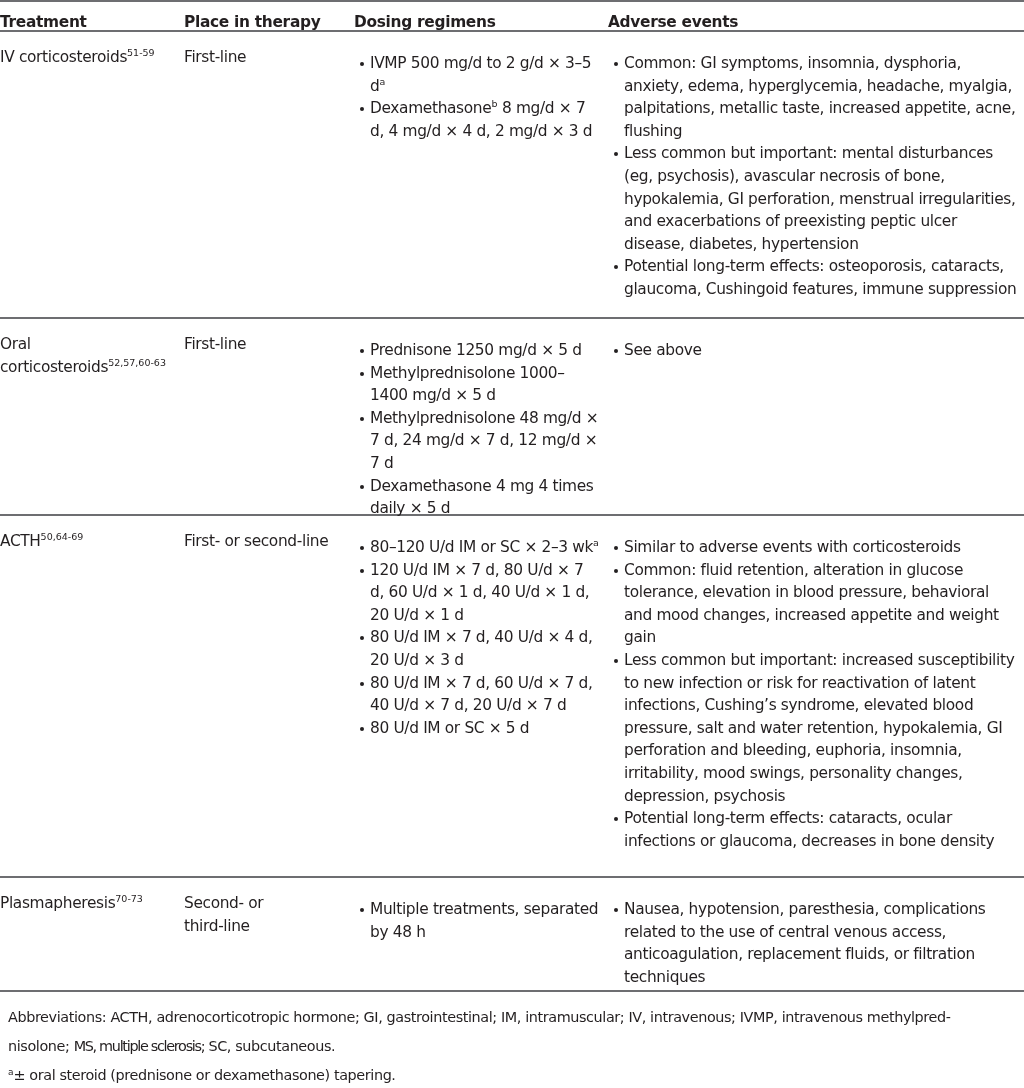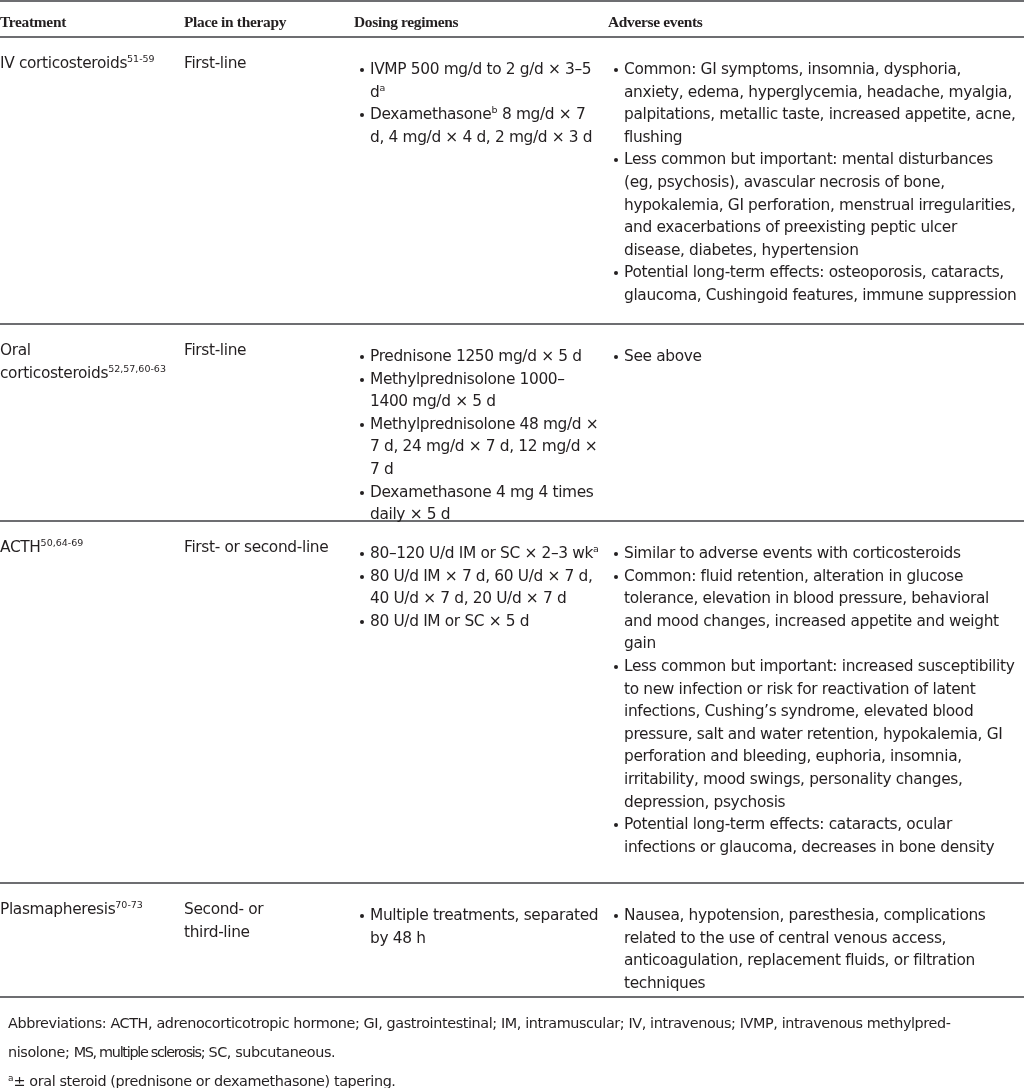--- a/index.html
+++ b/index.html
@@ -5,21 +5,21 @@
   html, body { margin: 0; padding: 0; background: #ffffff; }
   body {
     width: 1024px; height: 1088px; overflow: hidden;
     font-family: "DejaVu Sans", sans-serif;
     color: #231f20;
   }
   .page { position: relative; width: 1024px; }
   .rule { height: 2px; background: #6d6e71; width: 1024px; }
   .row { display: flex; width: 1024px; box-sizing: border-box; }
   .cell { font-size: 15.4px; line-height: 22.6px; letter-spacing: -0.35px; }
-  .header { height: 34px; font-family: Liberation Serif, serif; }
+  .header { height: 28px; }
   .header .cell { font-weight: bold; position: absolute; top: 9px; letter-spacing: -0.3px; }
   .body-row { position: relative; }
   .body-row .cell { position: absolute; top: 14px; }
   .col-t { left: 0; width: 180px; }
   .col-p { left: 184px; width: 150px; }
   .col-d { left: 354px; width: 252px; }
   .col-a { left: 608px; width: 416px; }
   ul.bul { list-style: none; margin: 6px; padding: 0; }
   ul.bul li { position: relative; padding-left: 10px; }
   ul.bul li::before {
@@ -90,20 +90,22 @@
   <div class="rule"></div>
 
   <div class="body-row" style="height:360px;">
     <div class="cell col-t">
       <span>ACTH</span><sup>50,64-69</sup>
     </div>
     <div class="cell col-p" style="width:170px;">First- or second-line</div>
     <div class="cell col-d">
       <ul class="bul">
         <li><span>80–120 U/d IM or SC × 2–3 wk</span><sup>a</sup></li>
+        <li>120 U/d IM × 7 d, 80 U/d × 7 d, 60 U/d × 1 d, 40 U/d × 1 d, 20 U/d × 1 d</li>
+        <li>80 U/d IM × 7 d, 40 U/d × 4 d, 20 U/d × 3 d</li>
         <li>80 U/d IM × 7 d, 60 U/d × 7 d, 40 U/d × 7 d, 20 U/d × 7 d</li>
         <li>80 U/d IM or SC × 5 d</li>
       </ul>
     </div>
     <div class="cell col-a">
       <ul class="bul">
         <li>Similar to adverse events with corticosteroids</li>
         <li>Common: fluid retention, alteration in glucose tolerance, elevation in blood pressure, behavioral and mood changes, increased appetite and weight gain</li>
         <li>Less common but important: increased susceptibility to new infection or risk for reactivation of latent infections, Cushing’s syndrome, elevated blood pressure, salt and water retention, hypokalemia, GI perforation and bleeding, euphoria, insomnia, irritability, mood swings, personality changes, depression, psychosis</li>
         <li>Potential long-term effects: cataracts, ocular infections or glaucoma, decreases in bone density</li>

